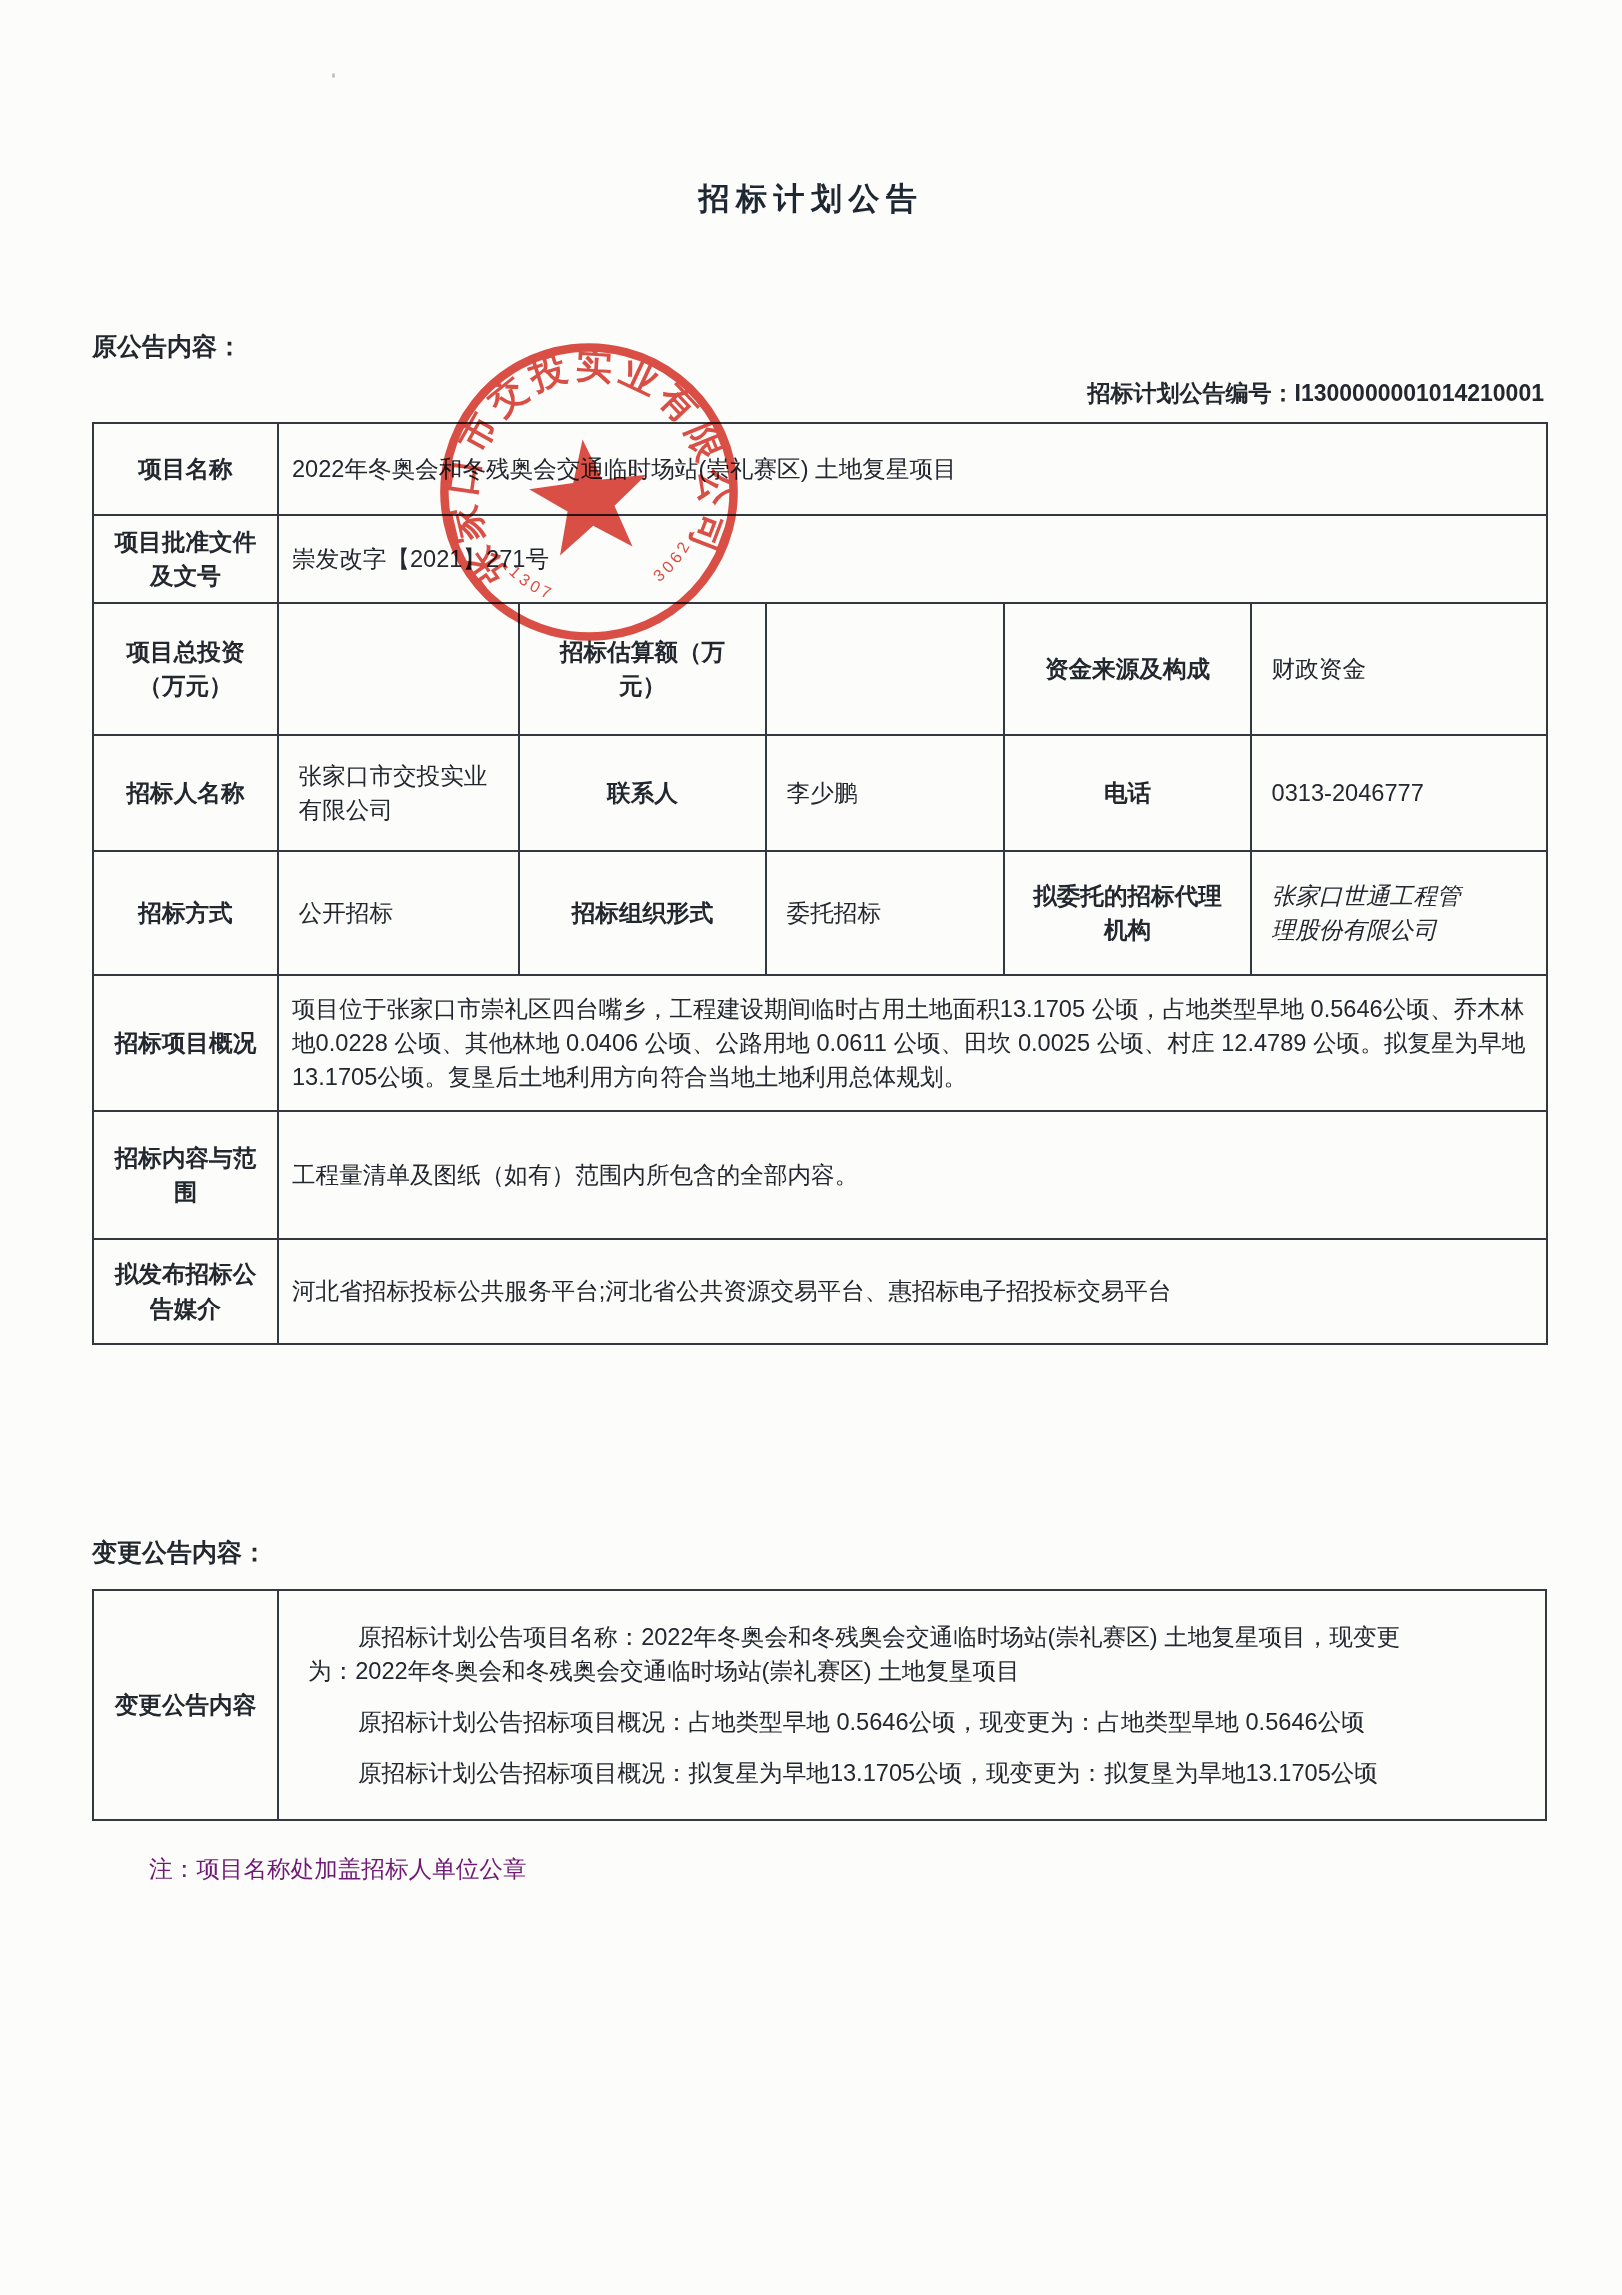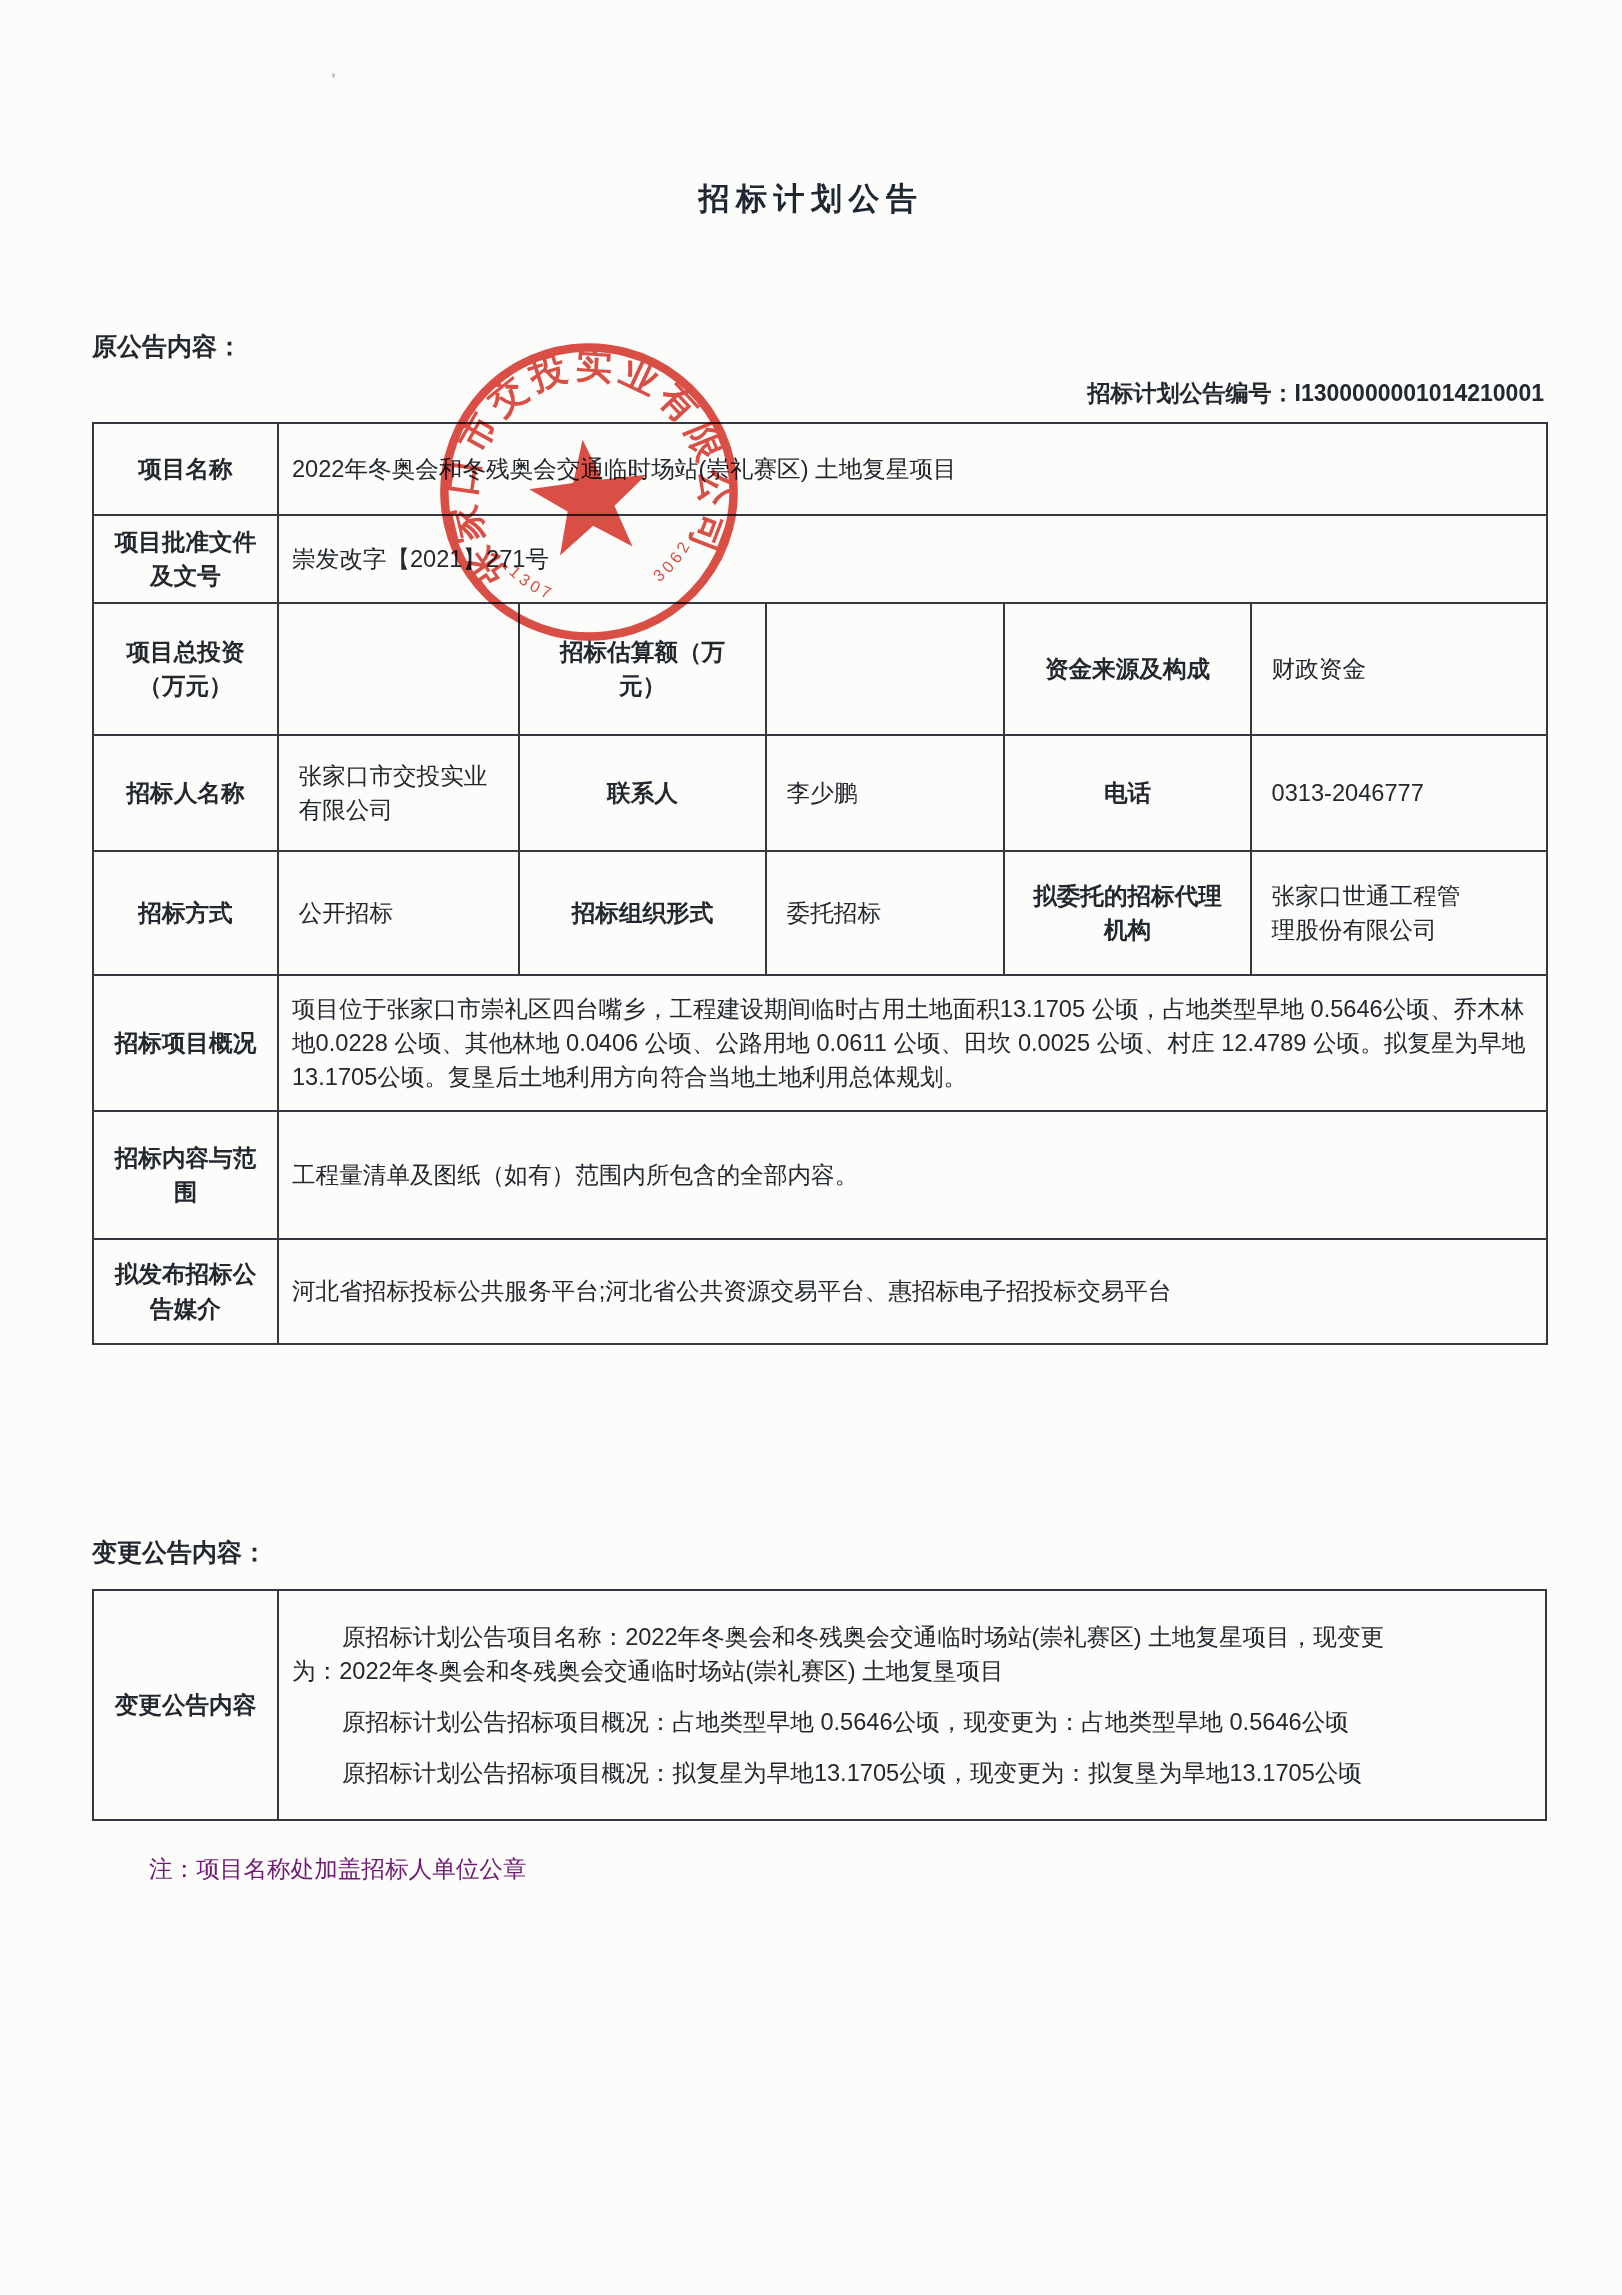--- a/index.html
+++ b/index.html
@@ -35,23 +35,23 @@
     font-size:23.6px;line-height:1.45;
     padding:6.5px 13px;
     overflow:hidden;
   }
   table.main{top:422px;}
   table.change{top:1589px;}
   td.lab{text-align:center;font-weight:bold;padding:6.5px 7.9px;}
   td.val{text-align:left;padding-left:37px;padding-right:19.6px;font-weight:normal;}
   .two-line div{text-align:center;}
   .para{line-height:43px;text-align:justify;}
-  .narrow-wrap{max-width:200px;}
+  .narrow-wrap{max-width:200px;font-style:italic;}
   .change-cell{vertical-align:top;padding-top:29px;padding-left:33px;}
-  .chg-line{white-space:nowrap;line-height:34px;}
+  .chg-line{white-space:nowrap;line-height:34px;margin-left:16px;}
   .chg-indent{padding-left:50px;}
   .chg-gap{margin-top:17px;}
   .footnote{
     position:absolute;top:1853px;left:149px;
     font-size:23.6px;color:#701a75;
   }
   .seal{
     position:absolute;left:432px;top:335px;
     width:314px;height:314px;
     mix-blend-mode:multiply;opacity:0.92;

